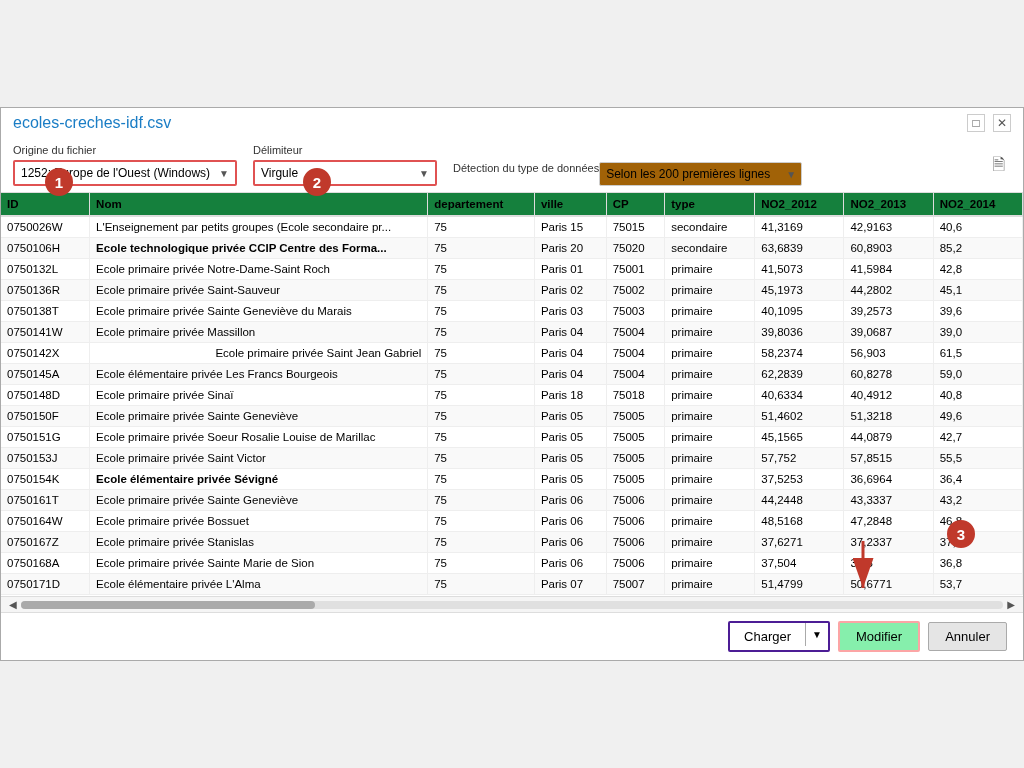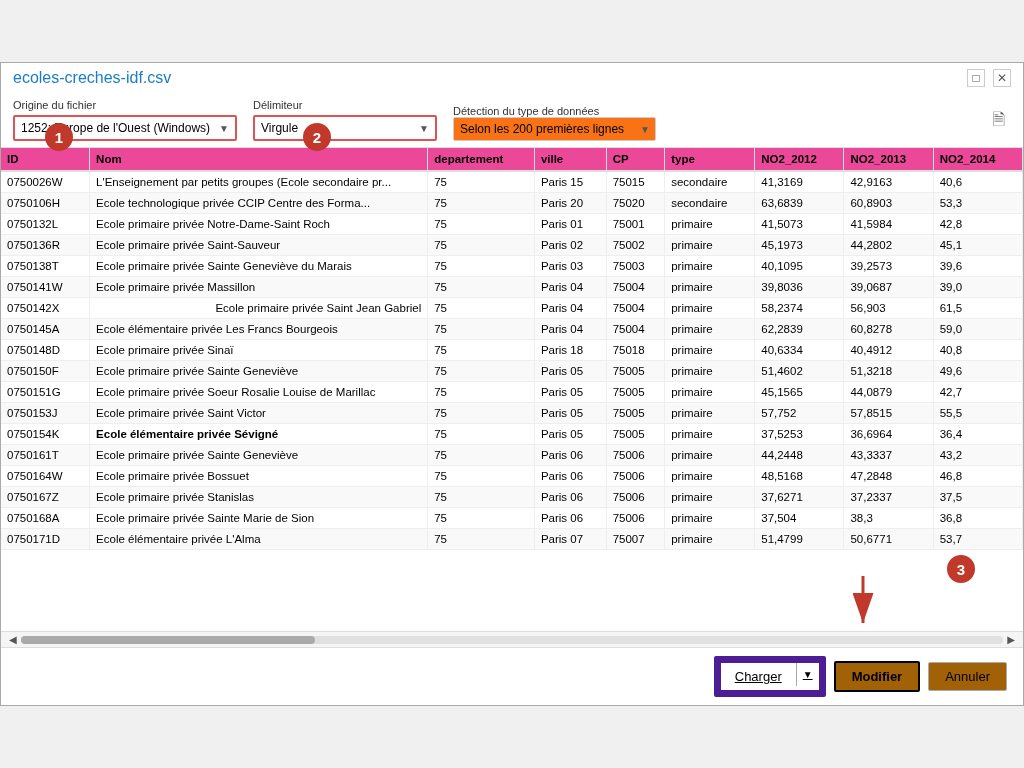--- a/index.html
+++ b/index.html
@@ -9,21 +9,21 @@
       background: #f0f0f0;
       display: flex;
       align-items: center;
       justify-content: center;
       width: 1024px;
       height: 768px;
       overflow: hidden;
     }
     .window {
       width: 1024px;
-      height: 644px;
+      height: 554px;
       background: #fff;
       border: 1px solid #aaa;
       display: flex;
       flex-direction: column;
     }
     .title-bar {
       display: flex;
       align-items: center;
       justify-content: space-between;
       padding: 6px 12px;
@@ -86,35 +86,34 @@
       position: absolute;
       right: 6px;
       top: 50%;
       transform: translateY(-50%);
       pointer-events: none;
       color: #555;
       font-size: 10px;
     }
     .detection-group {
       display: flex;
-      flex-direction: column;
       gap: 0;
     }
     .detection-group label {
       font-size: 11px;
       color: #333;
     }
     .detection-group select {
       appearance: none;
       border: 1px solid #ccc;
       border-radius: 2px;
       outline: none;
       padding: 4px 24px 4px 6px;
       font-size: 12px;
-      background: #f97316;
+      background: #a16207;
       cursor: pointer;
       min-width: 200px;
     }
     .detection-wrap {
       position: relative;
       display: inline-block;
     }
     .detection-wrap .arrow {
       position: absolute;
       right: 6px;
@@ -143,21 +142,21 @@
       margin-top: 6px;
       position: relative;
     }
     table {
       border-collapse: collapse;
       width: 100%;
       min-width: 900px;
       font-size: 11.5px;
     }
     thead th {
-      background: #ec4899;
+      background: #15803d;
       border-bottom: 2px solid #ddd;
       border-right: 1px solid #ddd;
       padding: 5px 6px;
       text-align: left;
       font-weight: 600;
       position: sticky;
       top: 0;
       z-index: 2;
       white-space: nowrap;
     }
@@ -177,36 +176,35 @@
       justify-content: flex-end;
       padding: 8px 16px;
       border-top: 1px solid #ddd;
       background: #fff;
       gap: 8px;
     }
     .btn {
       padding: 6px 16px;
       font-size: 13px;
       border: 1px solid #aaa;
-      background: #a16207;
+      background: #e5e5e5;
       cursor: pointer;
       border-radius: 2px;
     }
     .btn-primary {
-      border: 2px solid #000000;
-      font-weight: 700;
-      background: #a16207;
+      border: 2px solid #fca5a5;
+      font-weight: 400;
+      background: #86efac;
     }
     .btn-split {
       display: flex;
       align-items: flex-start;
-      border: 7px solid #4c1d95;
+      border: 2px solid #4c1d95;
       border-radius: 2px;
       overflow: hidden;
-      text-decoration: underline;
     }
     .btn-split .main-part {
       padding: 6px 14px;
       font-size: 13px;
       background: #fff;
       cursor: pointer;
       border: none;
       outline: none;
     }
     .btn-split .arrow-part {
@@ -357,28 +355,28 @@
             <td>75</td>
             <td>Paris 15</td>
             <td>75015</td>
             <td>secondaire</td>
             <td>41,3169</td>
             <td>42,9163</td>
             <td>40,6</td>
           </tr>
           <tr>
             <td>0750106H</td>
-            <td style="max-width: 260px; overflow: hidden; text-overflow: ellipsis;">Ecole technologique privée CCIP Centre des Forma...</td>
+            <td style="max-width: 260px; overflow: hidden; text-overflow: ellipsis; font-weight: bold;">Ecole technologique privée CCIP Centre des Forma...</td>
             <td>75</td>
             <td>Paris 20</td>
             <td>75020</td>
             <td>secondaire</td>
             <td>63,6839</td>
             <td>60,8903</td>
-            <td>53,3</td>
+            <td>85,2</td>
           </tr>
           <tr>
             <td>0750132L</td>
             <td style="max-width: 260px; overflow: hidden; text-overflow: ellipsis; margin-top: 38px;">Ecole primaire privée Notre-Dame-Saint Roch</td>
             <td>75</td>
             <td>Paris 01</td>
             <td>75001</td>
             <td>primaire</td>
             <td>41,5073</td>
             <td>41,5984</td>

